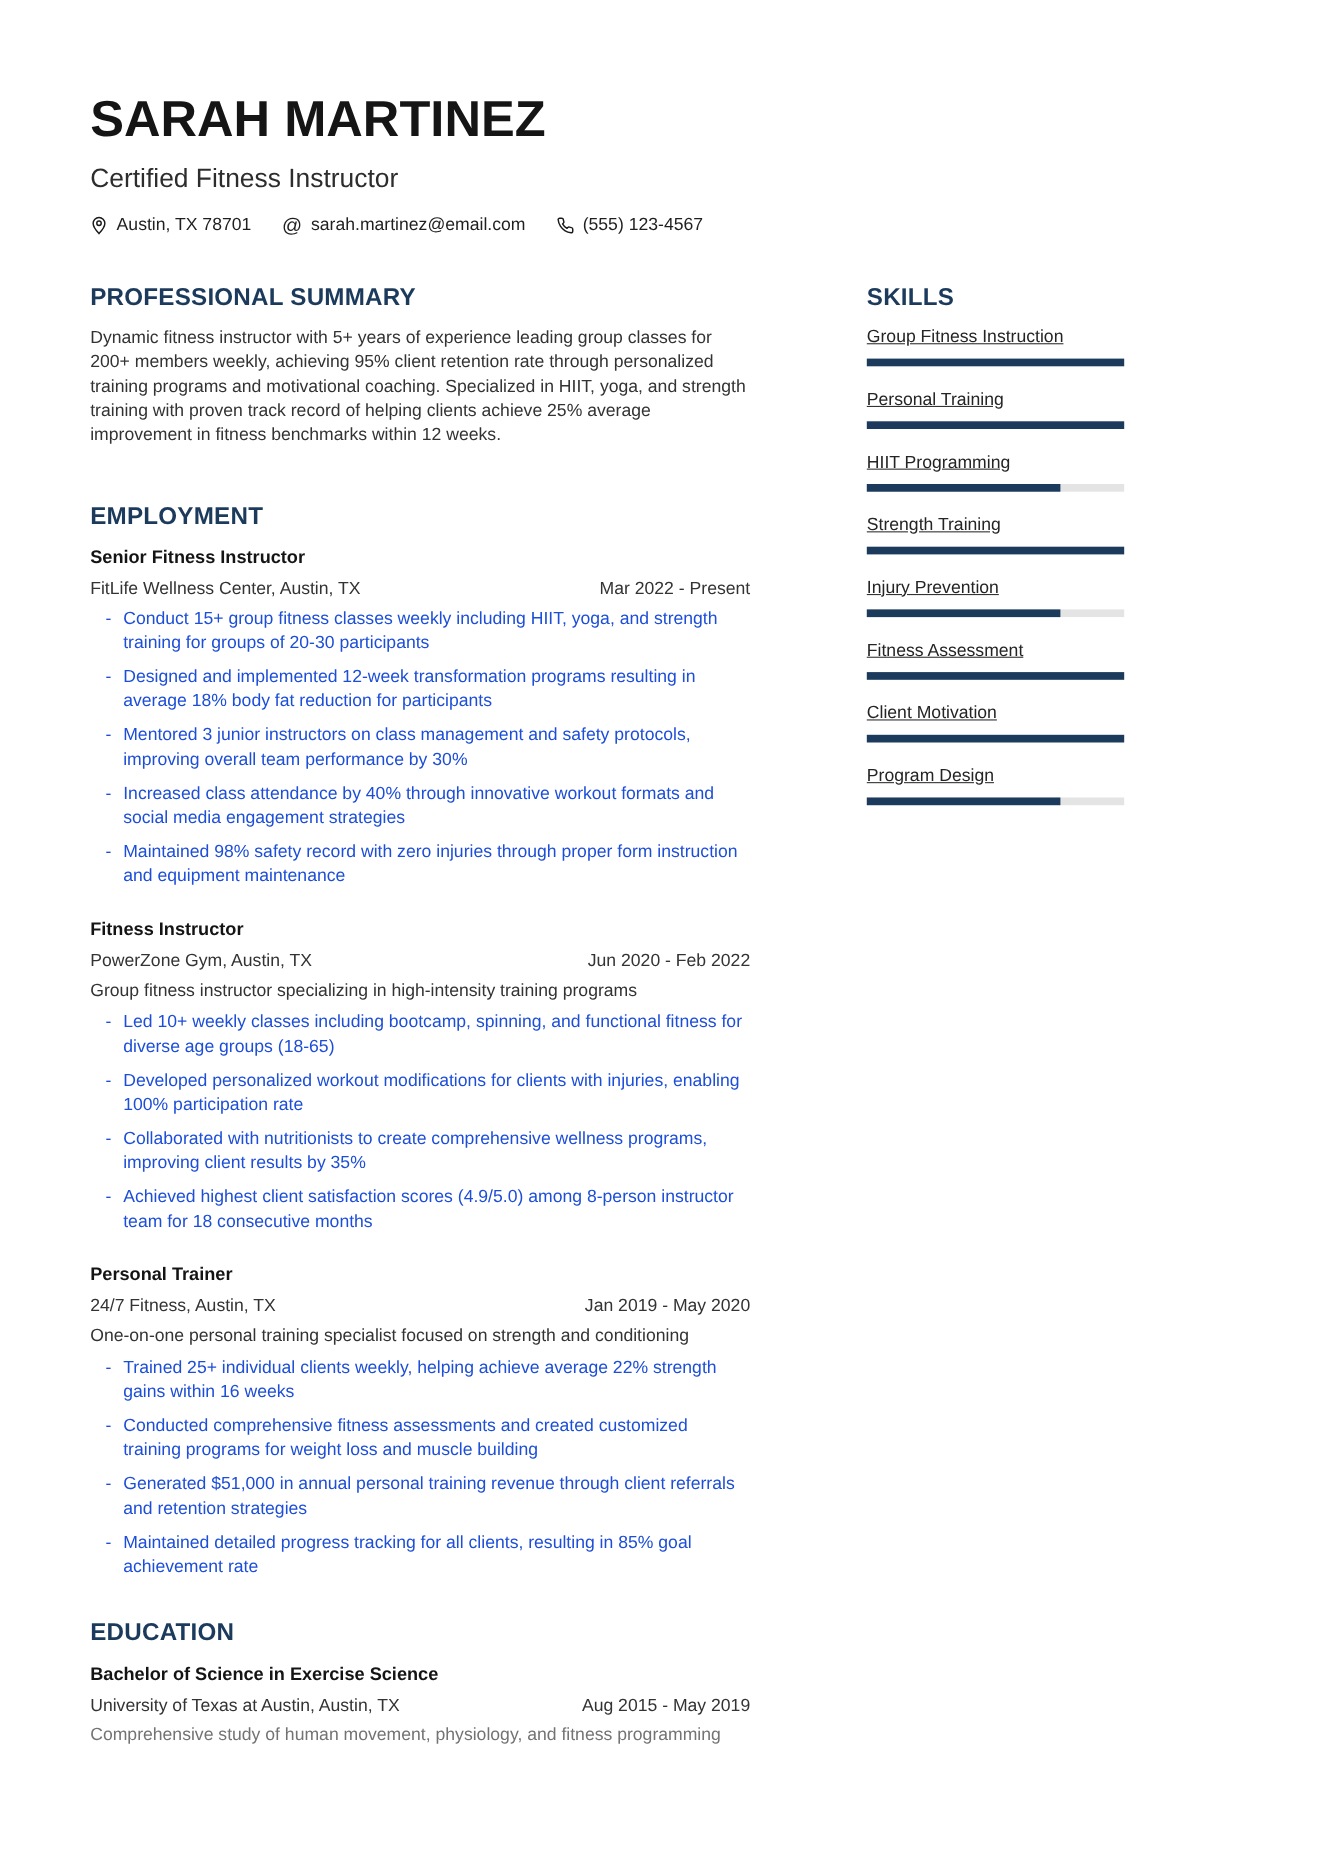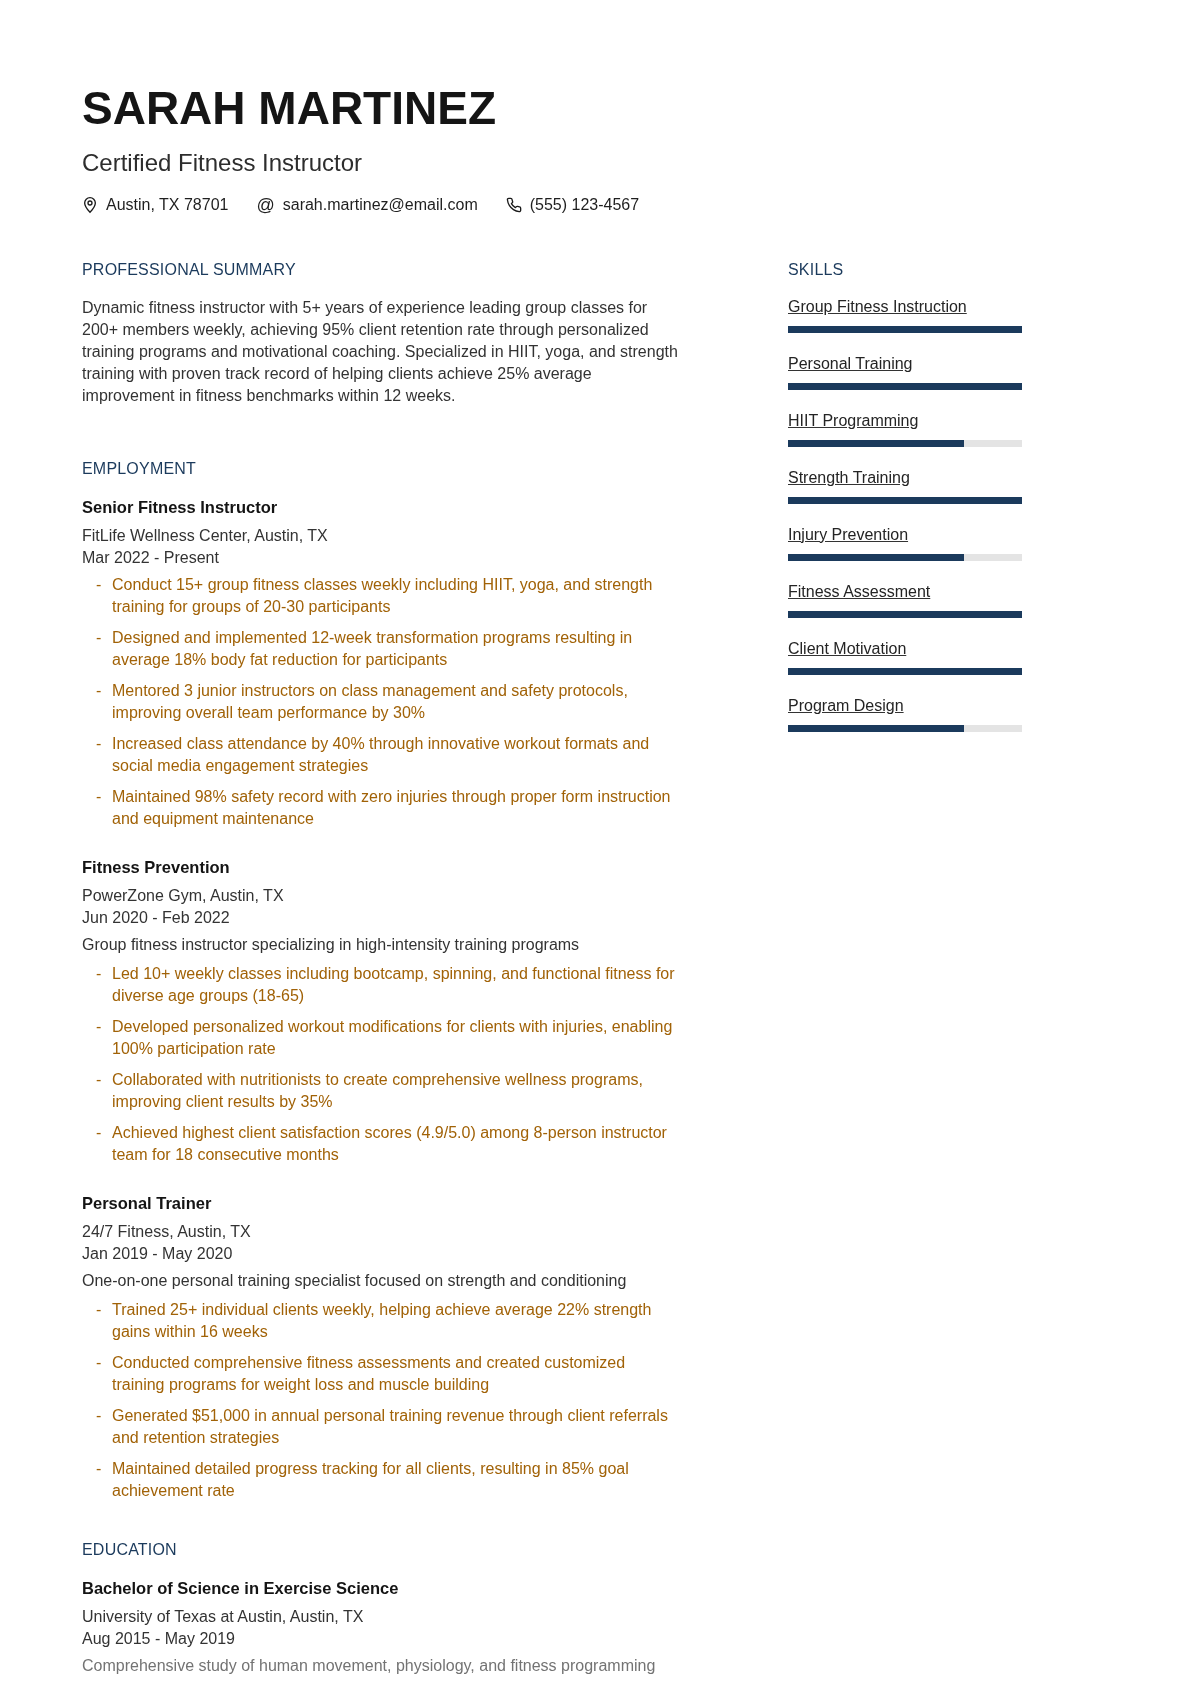--- a/index.html
+++ b/index.html
@@ -46,23 +46,23 @@
   .contact-item svg { display: block; }
   .at-glyph { font-size: 18px; color: #1f1f1f; }
 
   
   .columns { display: flex; margin-top: 42px; }
   .main { flex: 0 0 600px; width: 600px; }
   .sidebar { margin-left: 106px; flex: 1; min-width: 0; }
 
   .section-title {
     margin: 0 0 15px 0;
-    font-size: 16px;
+    font-size: 22px;
     line-height: 24px;
-    font-weight: normal;
+    font-weight: bold;
     letter-spacing: 0.2px;
     color: var(--accent);
   }
 
   .summary-text { margin: 0; font-size: 16px; line-height: 22px; color: #333333; }
 
   .section-employment { margin-top: 50px; }
   .section-education  { margin-top: 36px; }
 
   .job { margin-bottom: 26px; }
@@ -75,32 +75,31 @@
     color: #141414;
   }
   .meta-row {
     display: flex;
     justify-content: space-between;
     align-items: flex-start;
     font-size: 16px;
     line-height: 22px;
     color: #333333;
     margin-bottom: 5px;
-    flex-direction: column;
   }
   .meta-dates { white-space: nowrap; }
   .job-lead { margin: 0 0 7px 0; font-size: 16px; line-height: 22px; color: #333333; }
   ul.bullets { list-style: none; margin: 0; padding: 0; }
   ul.bullets li {
     position: relative;
     padding-left: 30px;
     margin-bottom: 9px;
     font-size: 16px;
     line-height: 22px;
-    color: #a16207;
+    color: #1d4ed8;
   }
   ul.bullets li:last-child { margin-bottom: 0; }
   ul.bullets li::before { content: "-"; position: absolute; left: 14px; }
 
   .edu-desc { margin: 0; font-size: 16px; line-height: 22px; color: #737373; }
 
   
   .skill { margin-bottom: 21px; text-decoration: underline; }
   .skill-name { font-size: 16px; line-height: 20px; color: #242424; margin-bottom: 9px; }
   .bar-track { width: 100%; height: 7px; background: var(--track); }
@@ -160,21 +159,21 @@
           <ul class="bullets">
             <li>Conduct 15+ group fitness classes weekly including HIIT, yoga, and strength training for groups of 20-30 participants</li>
             <li>Designed and implemented 12-week transformation programs resulting in average 18% body fat reduction for participants</li>
             <li>Mentored 3 junior instructors on class management and safety protocols, improving overall team performance by 30%</li>
             <li>Increased class attendance by 40% through innovative workout formats and social media engagement strategies</li>
             <li>Maintained 98% safety record with zero injuries through proper form instruction and equipment maintenance</li>
           </ul>
         </article>
 
         <article class="job">
-          <h3 class="job-role">Fitness Prevention</h3>
+          <h3 class="job-role">Fitness Instructor</h3>
           <div class="meta-row">
             <span>PowerZone Gym, Austin, TX</span>
             <span class="meta-dates">Jun 2020 - Feb 2022</span>
           </div>
           <p class="job-lead">Group fitness instructor specializing in high-intensity training programs</p>
           <ul class="bullets">
             <li>Led 10+ weekly classes including bootcamp, spinning, and functional fitness for diverse age groups (18-65)</li>
             <li>Developed personalized workout modifications for clients with injuries, enabling 100% participation rate</li>
             <li>Collaborated with nutritionists to create comprehensive wellness programs, improving client results by 35%</li>
             <li>Achieved highest client satisfaction scores (4.9/5.0) among 8-person instructor team for 18 consecutive months</li>

